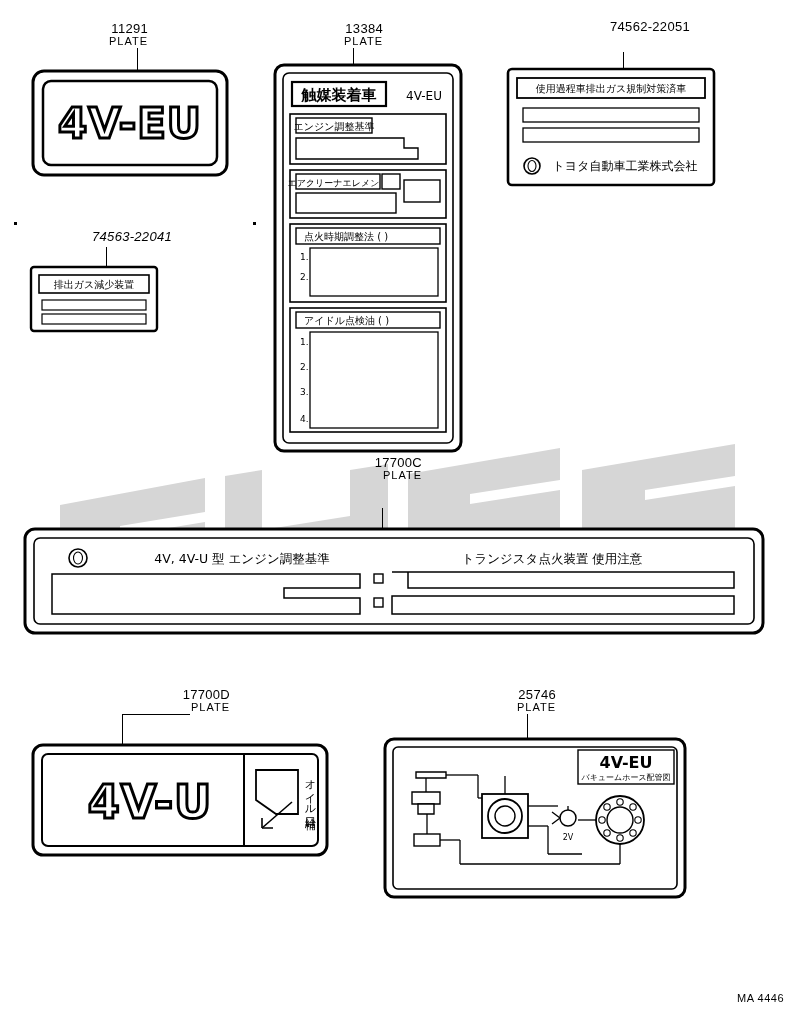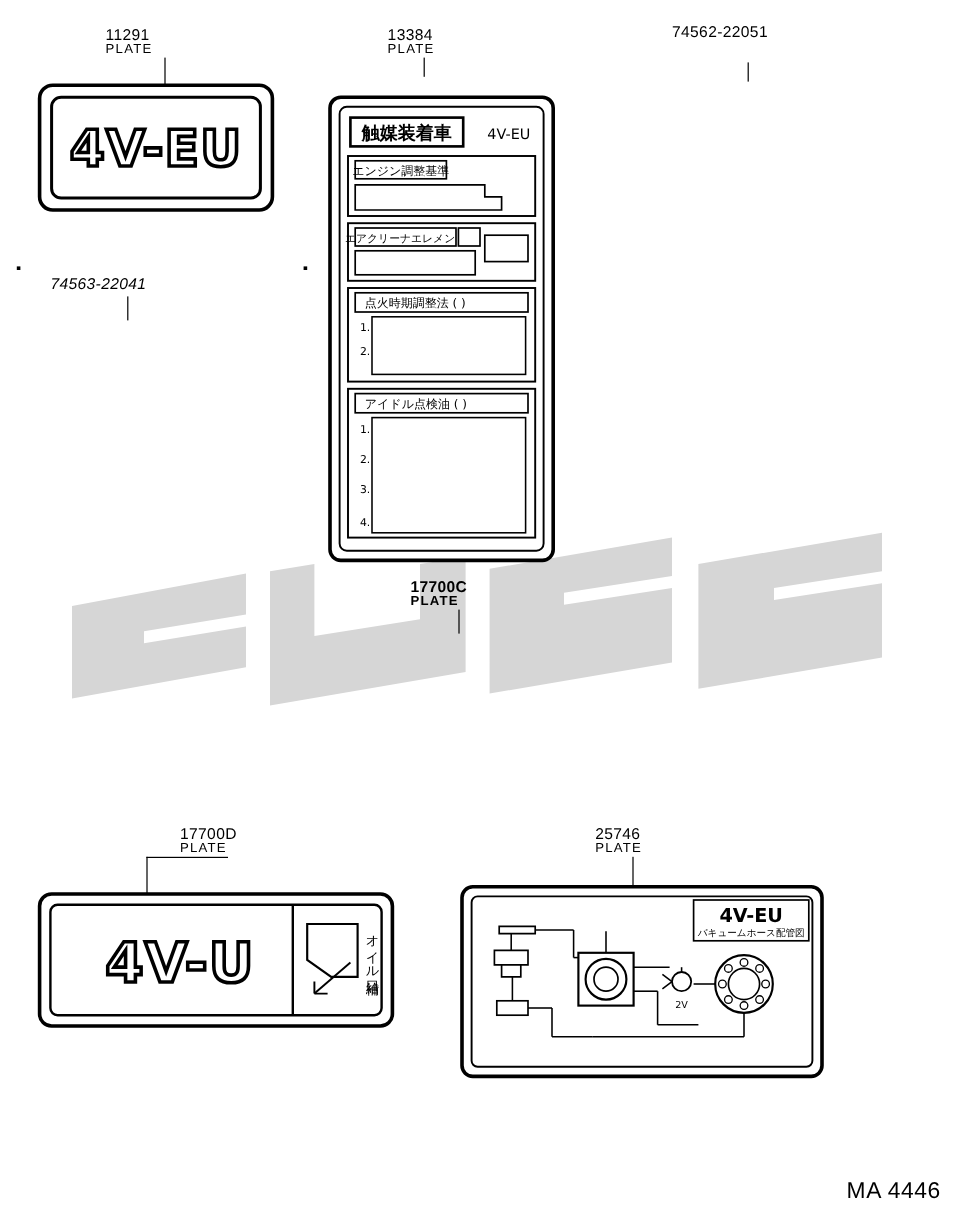--- a/index.html
+++ b/index.html
@@ -16,21 +16,21 @@
     overflow: hidden;
   }
   #sheet {
     position: absolute;
     left: 0; top: 0;
     width: 800px;
     height: 1018px;
   }
   .lbl {
     position: absolute;
-    text-align: left;
+    text-align: right;
     font-size: 13px;
     letter-spacing: 0.3px;
     line-height: 13px;
     white-space: nowrap;
   }
   .lbl .sub {
     display: block;
     font-size: 11px;
     line-height: 13px;
     letter-spacing: 1px;
@@ -47,21 +47,21 @@
     height: 170px;
     pointer-events: none;
   }
   .plate {
     position: absolute;
   }
   .corner-ma {
     position: absolute;
     right: 16px;
     bottom: 14px;
-    font-size: 19px;
+    font-size: 11px;
     letter-spacing: 0.5px;
   }
   svg { display: block; overflow: visible; }
   .jp {
     font-family: "DejaVu Sans", sans-serif;
   }
 </style>
 </head>
 <body>
 
@@ -93,21 +93,21 @@
       </g>
     </svg>
   </div>
 
   <div class="lbl" style="left:323px; top:22px; width:60px;">
     <span>13384</span>
     <span class="sub">PLATE</span>
   </div>
   <div class="leader" style="left:353px; top:48px; width:1px; height:16px;"></div>
 
-  <div class="plate" style="left:272px; top:78px;">
+  <div class="plate" style="left:272px; top:62px;">
     <svg width="192" height="392" viewBox="0 0 192 392">
       <rect x="3" y="3" width="186" height="386" rx="9" ry="9" fill="#fff" stroke="#000" stroke-width="3"></rect>
       <rect x="11" y="11" width="170" height="370" rx="6" ry="6" fill="#fff" stroke="#000" stroke-width="1.6"></rect>
 
       <rect x="20" y="20" width="94" height="24" fill="#fff" stroke="#000" stroke-width="2.2"></rect>
       <text x="67" y="38" text-anchor="middle" font-size="15" font-family="'DejaVu Sans',sans-serif" font-weight="bold">触媒装着車</text>
       <text x="152" y="38" text-anchor="middle" font-size="12" font-family="'DejaVu Sans',sans-serif">4V-EU</text>
 
       <rect x="18" y="52" width="156" height="50" fill="#fff" stroke="#000" stroke-width="1.6"></rect>
       <rect x="24" y="56" width="76" height="15" fill="#fff" stroke="#000" stroke-width="1.4"></rect>
@@ -137,36 +137,75 @@
       <text x="28" y="360" font-size="9" font-family="'DejaVu Sans',sans-serif">4.</text>
       <rect x="38" y="270" width="128" height="96" fill="#fff" stroke="#000" stroke-width="1.3"></rect>
     </svg>
   </div>
 
   <div class="lbl" style="left:560px; top:20px; width:130px;">
     <span>74562-22051</span>
   </div>
   <div class="leader" style="left:623px; top:52px; width:1px; height:16px;"></div>
 
+  <div class="plate" style="left:505px; top:66px;">
+    <svg width="212" height="122" viewBox="0 0 212 122">
+      <rect x="3" y="3" width="206" height="116" rx="4" ry="4" fill="#fff" stroke="#000" stroke-width="2.6"></rect>
+      <rect x="12" y="12" width="188" height="20" fill="#fff" stroke="#000" stroke-width="1.8"></rect>
+      <text x="106" y="26" text-anchor="middle" font-size="10" font-family="'DejaVu Sans',sans-serif">使用過程車排出ガス規制対策済車</text>
+      <rect x="18" y="42" width="176" height="14" fill="#fff" stroke="#000" stroke-width="1.3"></rect>
+      <rect x="18" y="62" width="176" height="14" fill="#fff" stroke="#000" stroke-width="1.3"></rect>
+      <circle cx="27" cy="100" r="8" fill="#fff" stroke="#000" stroke-width="1.6"></circle>
+      <ellipse cx="27" cy="100" rx="4" ry="5.5" fill="none" stroke="#000" stroke-width="1.1"></ellipse>
+      <text x="120" y="104" text-anchor="middle" font-size="12" font-family="'DejaVu Sans',sans-serif">トヨタ自動車工業株式会社</text>
+    </svg>
+  </div>
 
   <div class="lbl" style="left:42px; top:230px; width:130px;font-style:italic;">
     <span>74563-22041</span>
   </div>
   <div class="leader" style="left:106px; top:247px; width:1px; height:20px;"></div>
 
+  <div class="plate" style="left:28px; top:264px;">
+    <svg width="132" height="70" viewBox="0 0 132 70">
+      <rect x="3" y="3" width="126" height="64" rx="3" ry="3" fill="#fff" stroke="#000" stroke-width="2.4"></rect>
+      <rect x="11" y="11" width="110" height="18" fill="#fff" stroke="#000" stroke-width="1.6"></rect>
+      <text x="66" y="24" text-anchor="middle" font-size="10" font-family="'DejaVu Sans',sans-serif">排出ガス減少装置</text>
+      <rect x="14" y="36" width="104" height="10" fill="#fff" stroke="#000" stroke-width="1.2"></rect>
+      <rect x="14" y="50" width="104" height="10" fill="#fff" stroke="#000" stroke-width="1.2"></rect>
+    </svg>
+  </div>
 
   <div class="leader" style="left:14px; top:222px; width:3px; height:3px;"></div>
   <div class="leader" style="left:253px; top:222px; width:3px; height:3px;"></div>
 
-  <div class="lbl" style="left:342px; top:482px; width:80px;font-weight:bold;">
+  <div class="lbl" style="left:342px; top:456px; width:80px;">
     <span>17700C</span>
     <span class="sub">PLATE</span>
   </div>
   <div class="leader" style="left:382px; top:508px; width:1px; height:20px;"></div>
 
+  <div class="plate" style="left:22px; top:526px;">
+    <svg width="744" height="110" viewBox="0 0 744 110">
+      <rect x="3" y="3" width="738" height="104" rx="10" ry="10" fill="#fff" stroke="#000" stroke-width="3"></rect>
+      <rect x="12" y="12" width="720" height="86" rx="6" ry="6" fill="#fff" stroke="#000" stroke-width="1.6"></rect>
+      <circle cx="56" cy="32" r="9" fill="#fff" stroke="#000" stroke-width="1.6"></circle>
+      <ellipse cx="56" cy="32" rx="4.5" ry="6" fill="none" stroke="#000" stroke-width="1.1"></ellipse>
+      <text x="220" y="37" text-anchor="middle" font-size="12.5" font-family="'DejaVu Sans',sans-serif">4V, 4V-U 型 エンジン調整基準</text>
+      <text x="530" y="37" text-anchor="middle" font-size="12.5" font-family="'DejaVu Sans',sans-serif">トランジスタ点火装置 使用注意</text>
+
+      <path d="M30 48 L338 48 L338 62 L262 62 L262 72 L338 72 L338 88 L30 88 Z" fill="#fff" stroke="#000" stroke-width="1.5"></path>
+
+      <rect x="352" y="48" width="9" height="9" fill="#fff" stroke="#000" stroke-width="1.4"></rect>
+      <rect x="352" y="72" width="9" height="9" fill="#fff" stroke="#000" stroke-width="1.4"></rect>
+
+      <path d="M370 46 L712 46 L712 62 L386 62 L386 46 Z" fill="#fff" stroke="#000" stroke-width="1.5"></path>
+      <rect x="370" y="70" width="342" height="18" fill="#fff" stroke="#000" stroke-width="1.5"></rect>
+    </svg>
+  </div>
 
   <div class="lbl" style="left:150px; top:688px; width:80px;">
     <span>17700D</span>
     <span class="sub">PLATE</span>
   </div>
   <div class="leader" style="left:122px; top:714px; width:1px; height:38px;"></div>
   <div class="leader" style="left:122px; top:714px; width:68px; height:1px;"></div>
 
   <div class="plate" style="left:30px; top:742px;">
     <svg width="300" height="116" viewBox="0 0 300 116">

